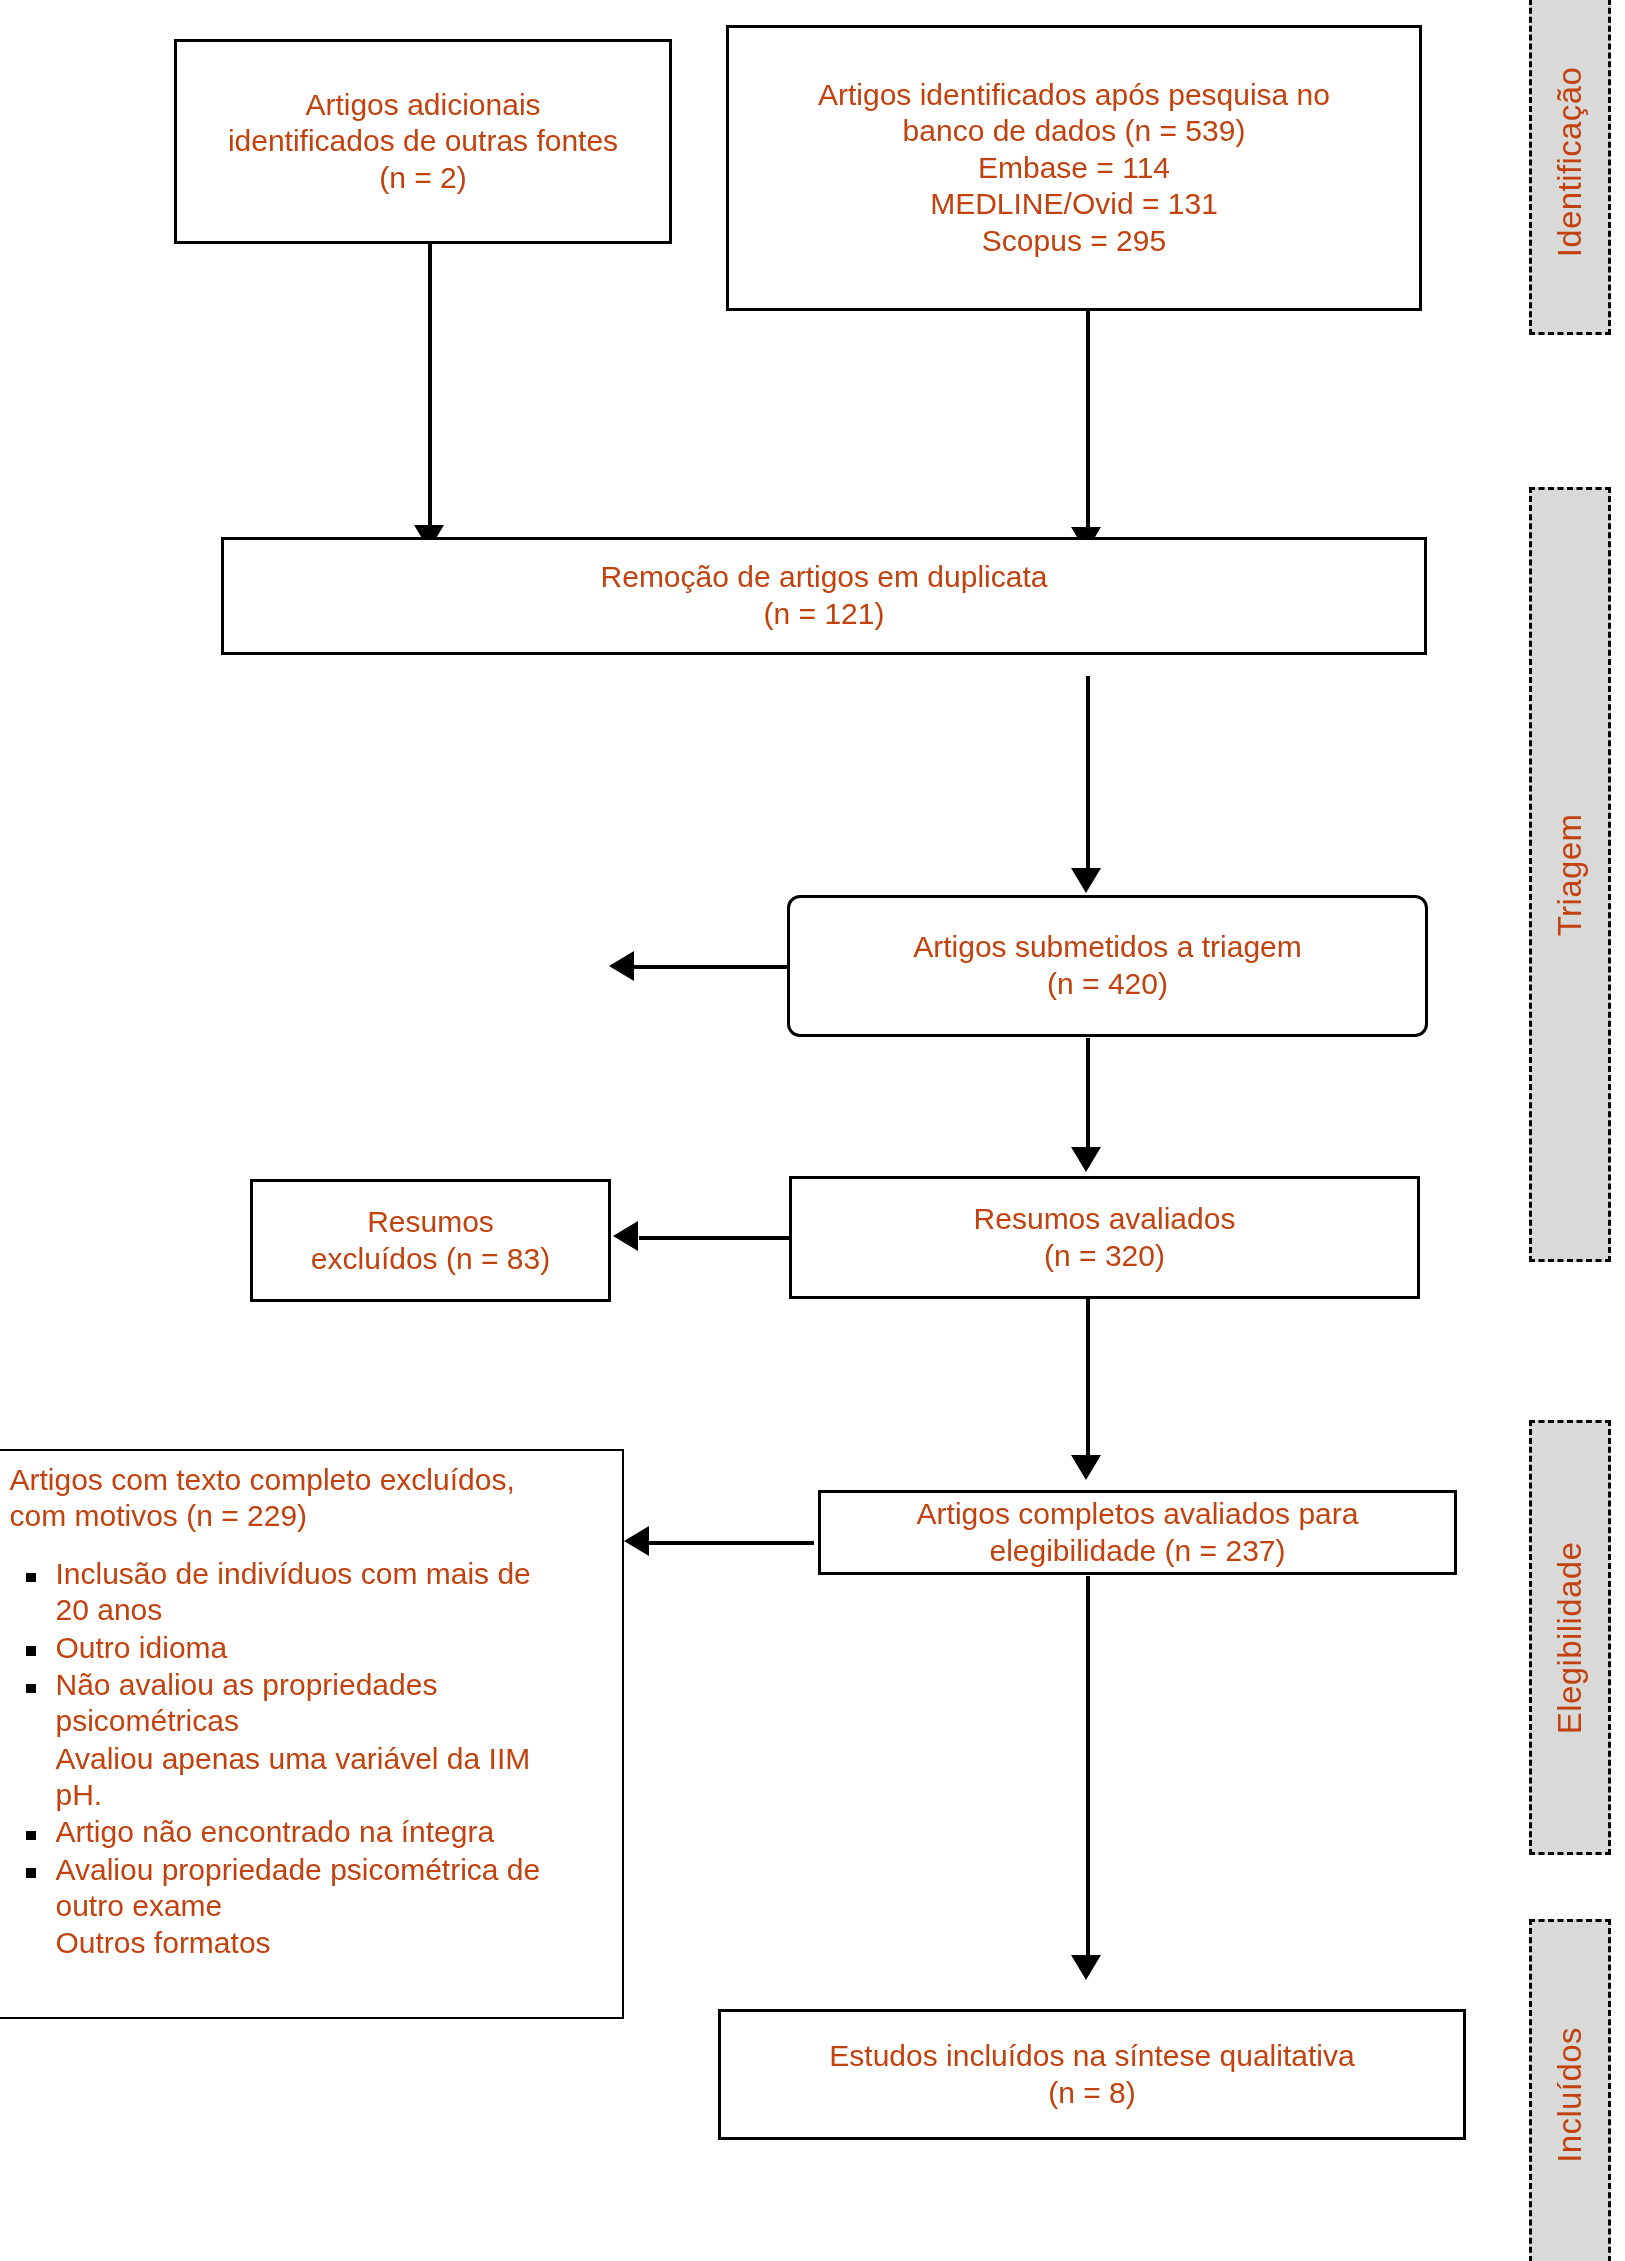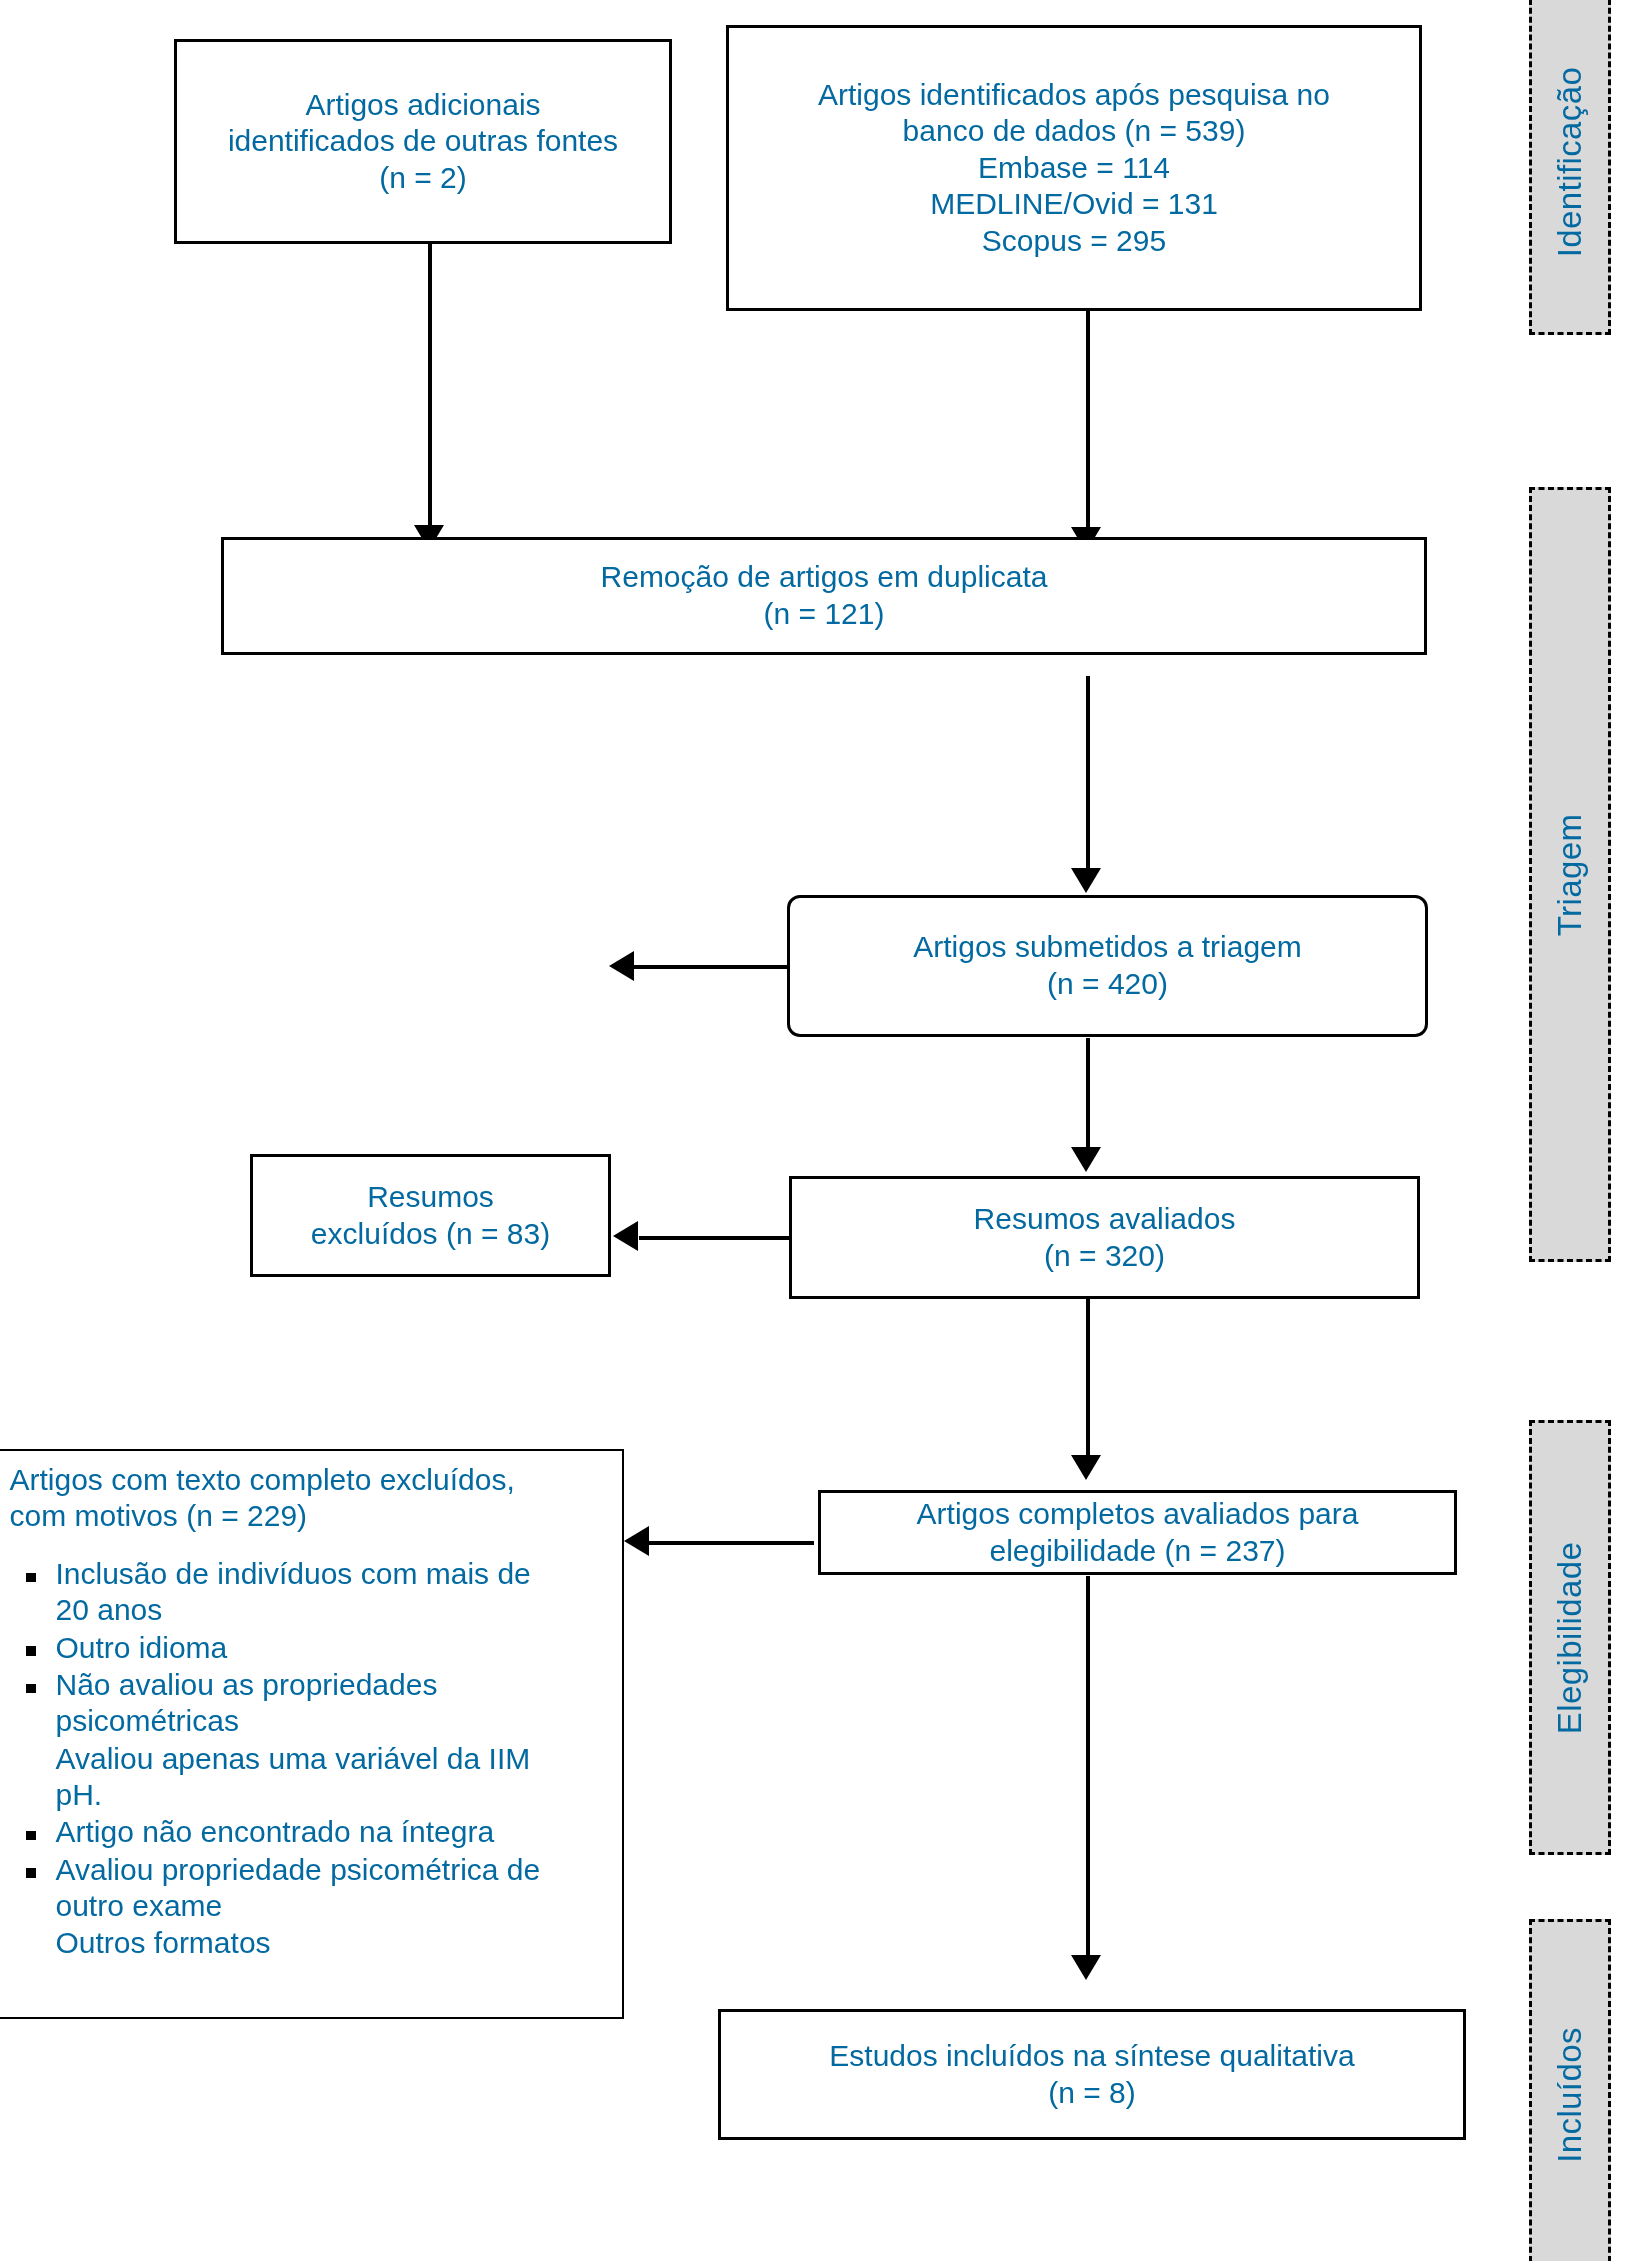--- a/index.html
+++ b/index.html
@@ -7,21 +7,21 @@
     margin: 0;
     padding: 0;
     background: #ffffff;
   }
   #stage {
     position: relative;
     width: 1625px;
     height: 2261px;
     background: #ffffff;
     font-family: "Liberation Sans", "DejaVu Sans", sans-serif;
-    color: #0369a1;
+    color: #c2410c;
     overflow: hidden;
   }
   
   .fbox {
     position: absolute;
     box-sizing: border-box;
     border: 3px solid #000000;
     background: #ffffff;
     display: flex;
     align-items: center;
@@ -148,21 +148,21 @@
     <span class="txt">Artigos submetidos a triagem
 (n = 420)</span>
   </div>
 
   <div class="hline" style="left:634px; top:965px; width:154px;"></div>
   <div class="arrow-left" style="left:609px; top:951px;"></div>
 
   <div class="vline" style="left:1086px; top:1038px; height:112px;"></div>
   <div class="arrow-down" style="left:1071px; top:1147px;"></div>
 
-  <div class="fbox" style="left:250px; top:1154px; width:361px; height:123px;">
+  <div class="fbox" style="left:250px; top:1179px; width:361px; height:123px;">
     <span class="txt">Resumos
 excluídos (n =  83)</span>
   </div>
 
   <div class="fbox" style="left:789px; top:1176px; width:631px; height:123px;">
     <span class="txt">Resumos avaliados
 (n = 320)</span>
   </div>
 
   <div class="hline" style="left:639px; top:1236px; width:152px;"></div>

